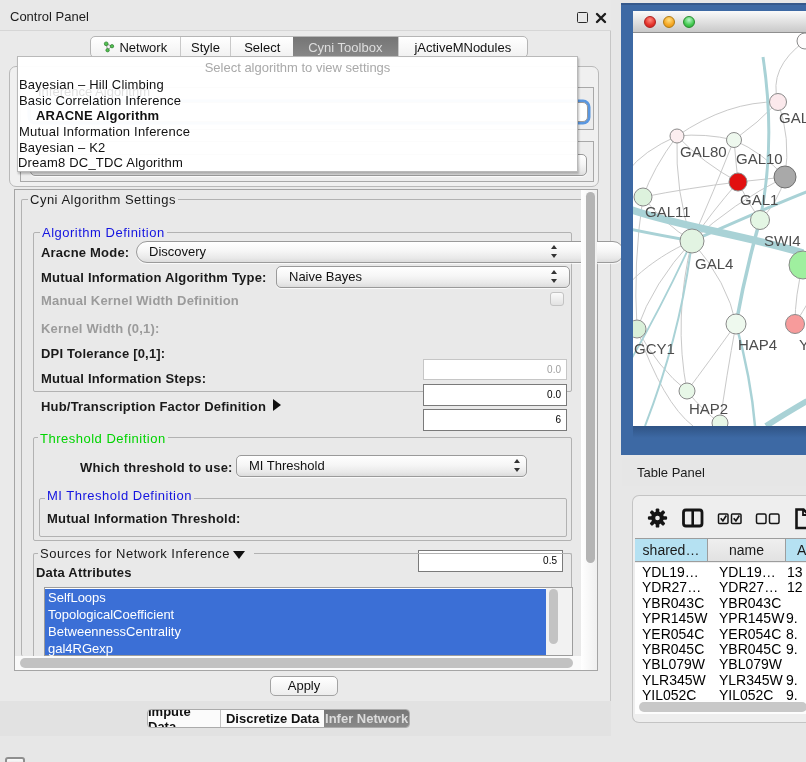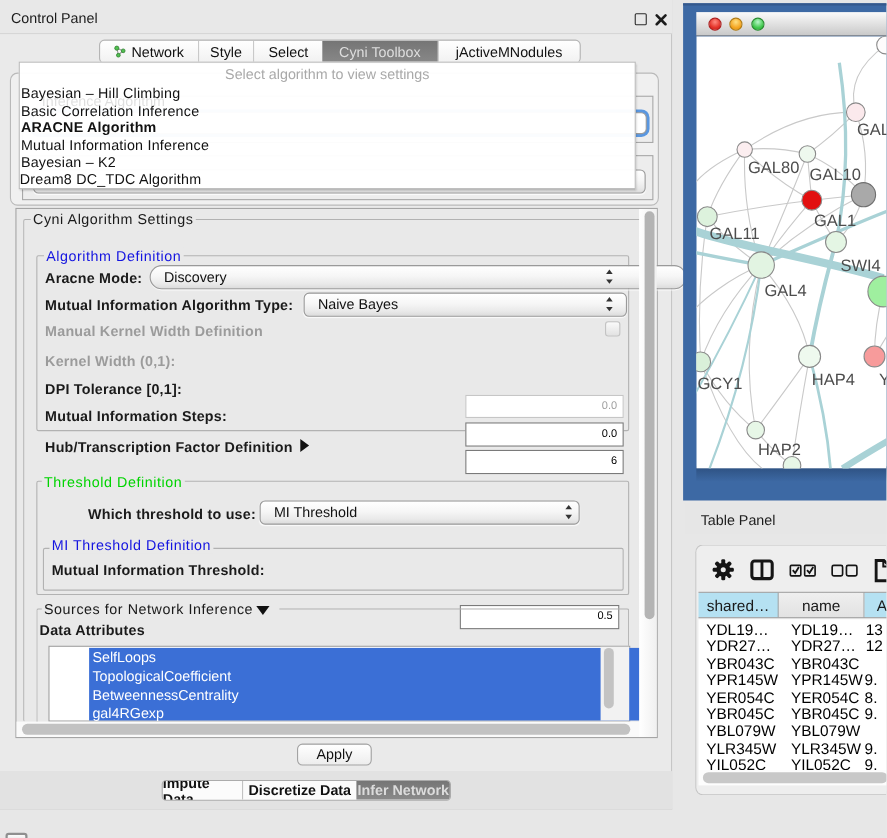--- a/index.html
+++ b/index.html
@@ -113,21 +113,21 @@
   <div class="abs lbl" style="left:47px; top:511px;">Mutual Information Threshold:</div>
   <div class="field" style="left:418px; top:507px; width:145px; height:22px; line-height:20px;">0.5</div>
 
   <div class="gbox" style="left:33px; top:553px; width:539px; height:110px; border-bottom:none;"></div>
   <div class="gtitle" style="left:38px; top:546px; color:#1a1a1a; padding-right:24px;">Sources for Network Inference</div>
   <div class="abs" style="left:233px; top:551px; width:0; height:0; border-left:6px solid transparent; border-right:6px solid transparent; border-top:8px solid #111;"></div>
 
   <div class="abs lbl" style="left:36px; top:565px;">Data Attributes</div>
 
   <div class="abs" style="left:44px; top:587px; width:529px; height:69px; border:1px solid #9c9c9c; background:#fff;">
-    <div class="abs" style="left:0; top:1px; width:501px; height:66px; background:#3b6fd6; color:#fff; font-size:13px; line-height:17px; padding-left:3px;margin-left:36px;">
+    <div class="abs" style="left:0; top:1px; width:501px; height:66px; background:#3b6fd6; color:#fff; font-size:13px; line-height:17px; padding-left:3px;">
       SelfLoops<br>TopologicalCoefficient<br>BetweennessCentrality<br>gal4RGexp
     </div>
     <div class="abs" style="left:501px; top:0; width:26px; height:67px; background:#f2f2f2;"></div>
     <div class="abs" style="left:504px; top:1px; width:9px; height:55px; background:#c3c3c3; border-radius:5px;"></div>
   </div>
 
   <div class="abs" style="left:15px; top:656px; width:566px; height:14px; background:#fafafa;"></div>
   <div class="abs" style="left:20px; top:658px; width:553px; height:10px; background:#c2c2c2; border-radius:5px;"></div>
 
   <div class="abs" style="left:581px; top:190px; width:16px; height:480px; background:linear-gradient(90deg,#ffffff,#f0f0f0);"></div>
@@ -140,21 +140,21 @@
     <div style="width:90px; display:flex; align-items:center; justify-content:center; border-right:1px solid #c2c2c2;">Impute Data</div>
     <div style="width:128px; display:flex; align-items:center; justify-content:center;">Discretize Data</div>
     <div style="width:105px; display:flex; align-items:center; justify-content:center; background:linear-gradient(#767676,#8a8a8a); color:#dcdcdc;">Infer Network</div>
   </div>
 
   <div class="abs" style="left:17px; top:56px; width:561px; height:116px; background:rgba(255,255,255,.97); border:1px solid #b9b9b9; box-shadow:1px 2px 2px rgba(0,0,0,.25); z-index:50; font-size:13px; padding-top:3px;">
     <div class="abs" style="left:20px; top:27px; color:rgba(0,0,0,.13); font-size:13px;">Inference Algorithm</div>
     <div style="position:relative; height:17px; line-height:16px; text-align:center; color:#a9a9a9;">Select algorithm to view settings</div>
     <div style="position:relative; height:15.7px; line-height:15.7px; padding-left:1px; letter-spacing:0.2px; color:#111;">Bayesian – Hill Climbing</div>
     <div style="position:relative; height:15.7px; line-height:15.7px; padding-left:1px; letter-spacing:0.2px; color:#111;">Basic Correlation Inference</div>
-    <div style="position:relative; height:15.7px; line-height:15.7px; padding-left:1px; letter-spacing:0.2px; color:#111; font-weight:bold;">ARACNE Algorithm</div>
+    <div style="position:relative; height:15.7px; line-height:15.7px; padding-left:18px; letter-spacing:0.2px; color:#111; font-weight:bold;">ARACNE Algorithm</div>
     <div style="position:relative; height:15.7px; line-height:15.7px; padding-left:1px; letter-spacing:0.2px; color:#111;">Mutual Information Inference</div>
     <div style="position:relative; height:15.7px; line-height:15.7px; padding-left:1px; letter-spacing:0.2px; color:#111;">Bayesian – K2</div>
     <div style="position:relative; height:15.7px; line-height:15.7px; padding-left:0; letter-spacing:0.2px; color:#111;">Dream8 DC_TDC Algorithm</div>
   </div>
 </div>
 
 <div class="abs" style="left:621px; top:3px; width:185px; height:452px; background:#3d69a4; border-top:2px solid #35598c;">
   <div class="abs" style="left:12px; top:419px; width:173px; height:14px; background:linear-gradient(#2d5080,rgba(61,105,164,0));"></div>
 
   <div class="abs" style="left:12px; top:6px; width:173px; height:22px; background:linear-gradient(#fafafa,#c9c9c9); border-bottom:1px solid #8f8f8f;">

